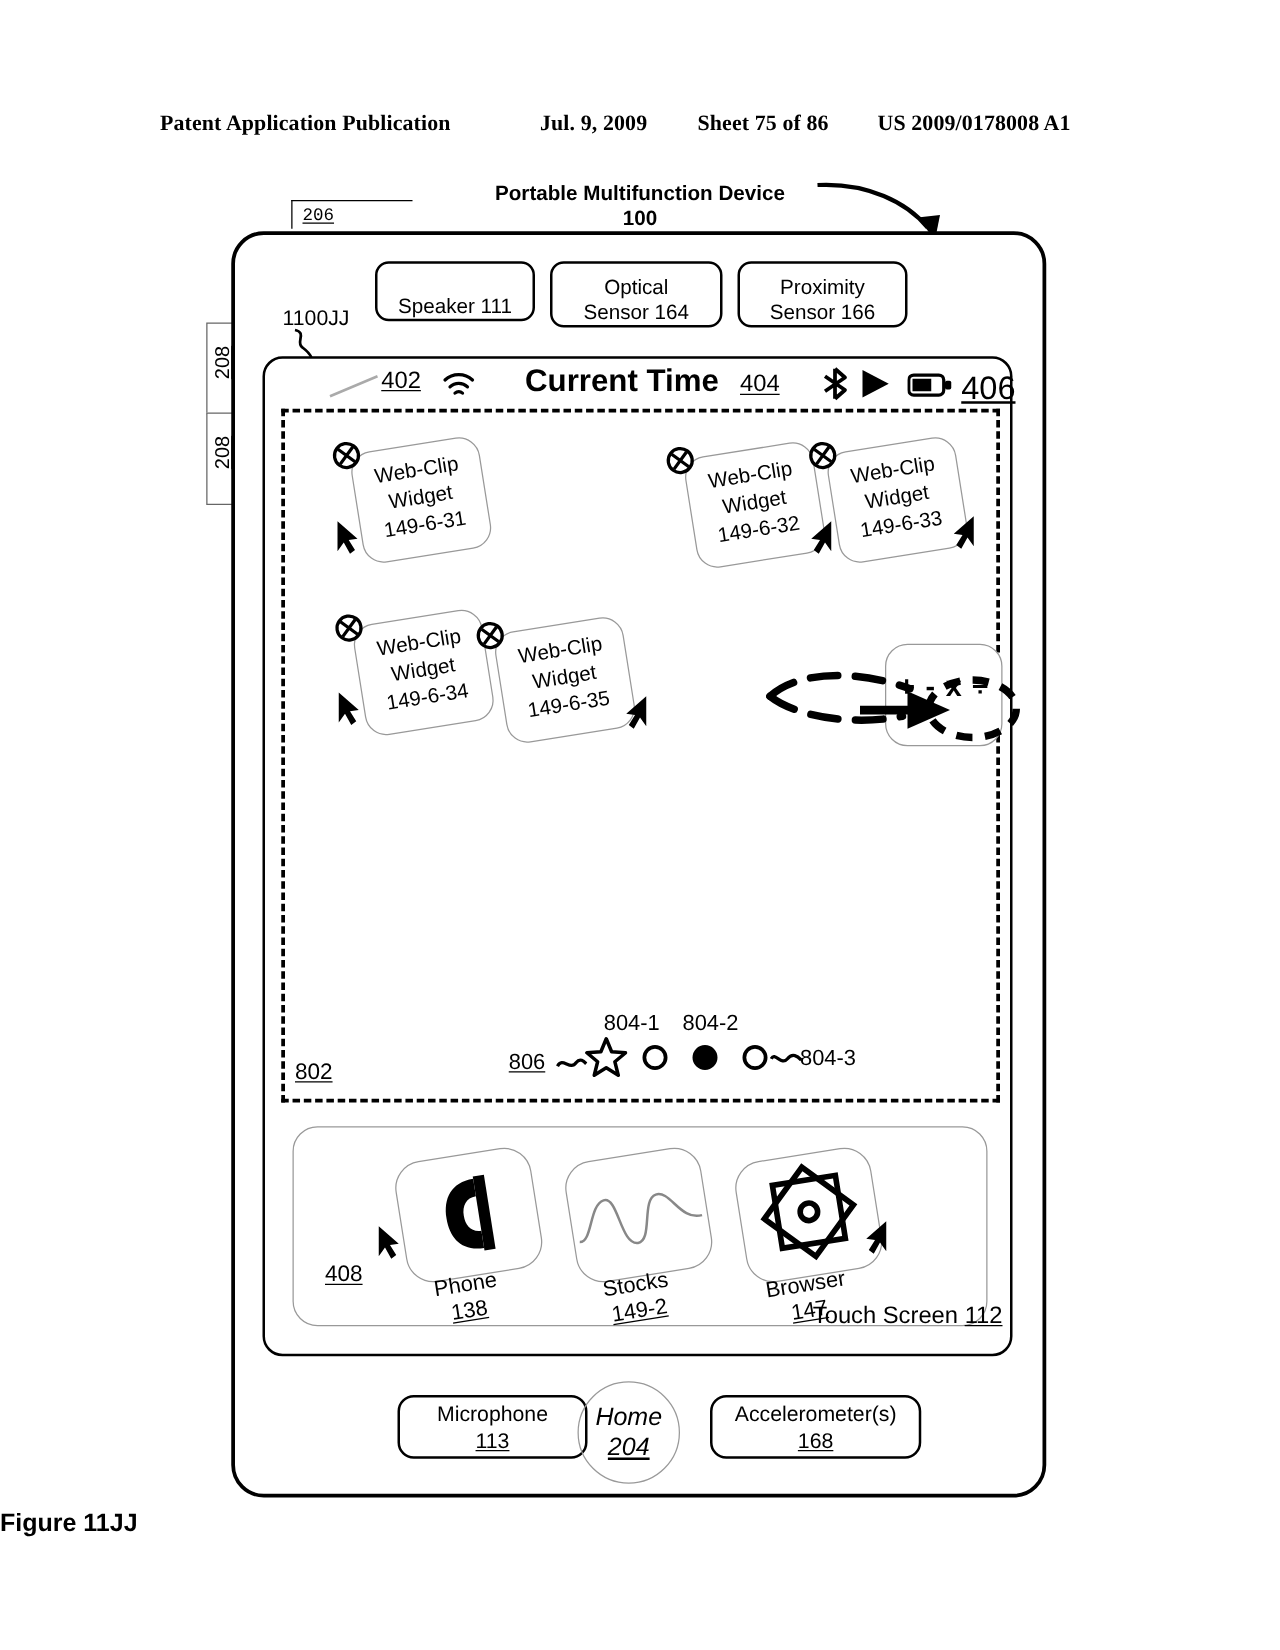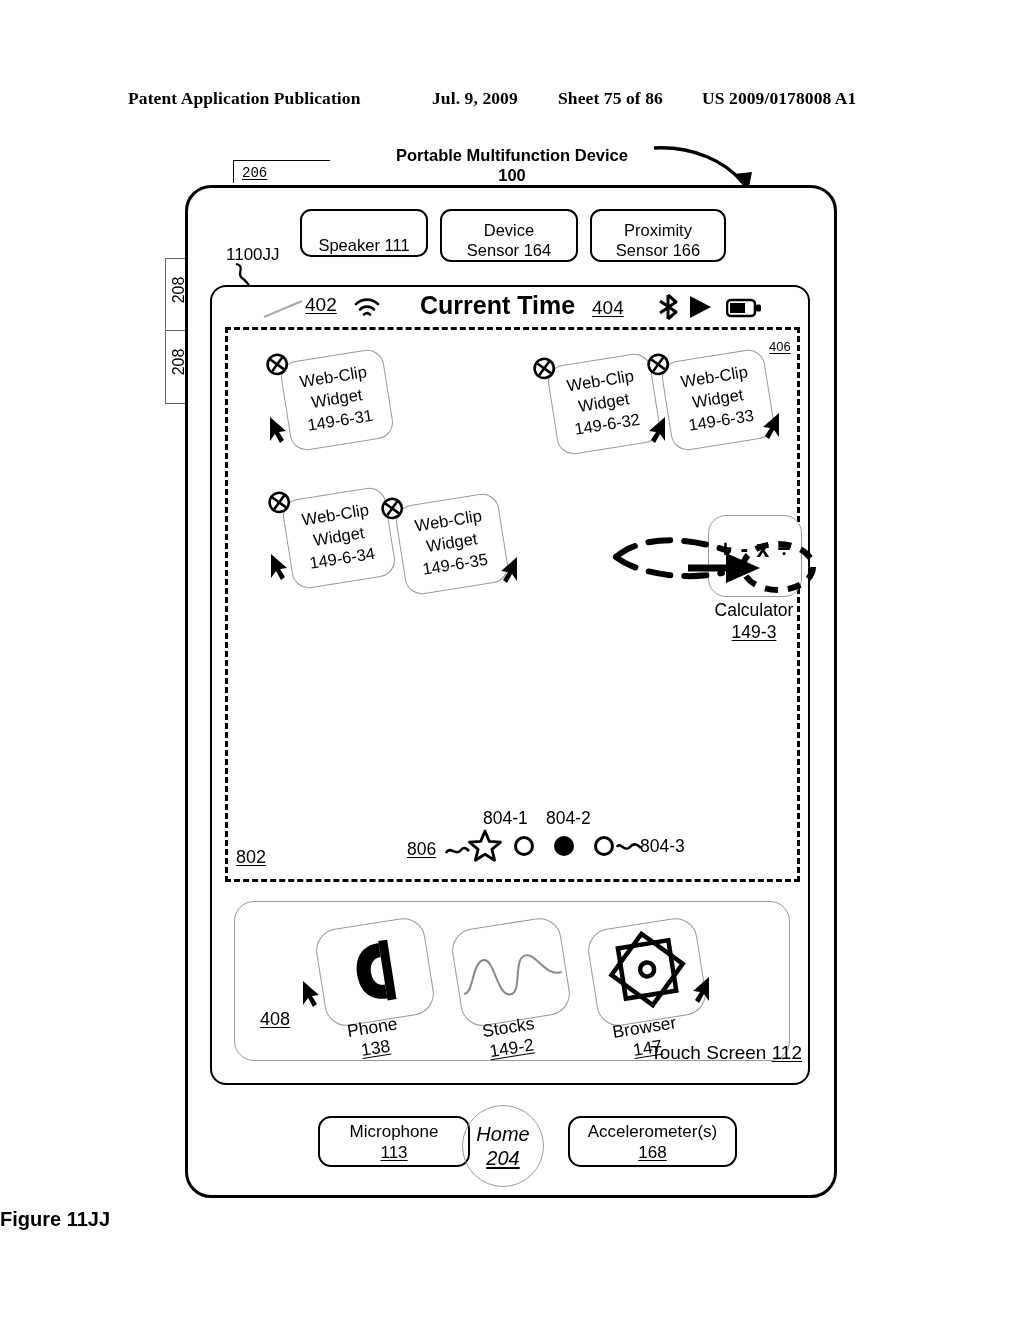--- a/index.html
+++ b/index.html
@@ -64,21 +64,21 @@
   #sig-line{position:absolute;left:50px;top:12px;width:44px;height:20px;}
   #lbl-402{position:absolute;left:93px;top:7px;font-size:19px;}
   #wifi{position:absolute;left:141px;top:10px;width:28px;height:22px;}
   #curtime{position:absolute;left:208px;top:4px;font-size:25px;font-weight:bold;}
   #lbl-404{position:absolute;left:380px;top:10px;font-size:19px;}
   #bt{position:absolute;left:444px;top:6px;width:24px;height:28px;}
   #playtri{position:absolute;left:478px;top:9px;width:0;height:0;
      border-left:21px solid #000;border-top:11px solid transparent;
      border-bottom:11px solid transparent;}
   #batt{position:absolute;left:514px;top:11px;width:36px;height:20px;}
-  #lbl-406{position:absolute;left:557px;top:8px;font-size:13px;margin-top:44px;}
+  #lbl-406{position:absolute;left:557px;top:8px;font-size:26px;}
 
   
   #widgetarea{position:absolute;left:13px;top:40px;width:575px;height:555px;
      border:3px dashed #000;box-sizing:border-box;}
   #lbl-802{position:absolute;left:24px;top:560px;font-size:18px;}
 
   
   .wc{position:absolute;width:102px;height:88px;border:1.3px solid #999;
      border-radius:17px;background:#fff;}
   .wc .wtext{position:absolute;left:0;top:9px;width:102px;text-align:center;
@@ -171,21 +171,21 @@
 <span id="lbl-1100">1100JJ</span>
 <svg id="squig1100" viewBox="0 0 26 26">
   <path d="M4,2 C14,4 4,12 10,16 C14,19 16,21 17,24" stroke="#000" stroke-width="2.2" fill="none"></path>
 </svg>
 
 <div class="pill" id="speaker">
   <span>Speaker 111</span>
 </div>
 <div class="pill" id="optical">
   <div>
-    <span class="two-line">Device</span>
+    <span class="two-line">Optical</span>
     <span class="two-line">Sensor 164</span>
   </div>
 </div>
 <div class="pill" id="proximity">
   <div>
     <span class="two-line">Proximity</span>
     <span class="two-line">Sensor 166</span>
   </div>
 </div>
 
@@ -288,24 +288,20 @@
       <circle cx="11.5" cy="11.5" r="9.6" fill="#fff" stroke="#000" stroke-width="2.6"></circle>
       <path d="M5.5,5.5 L17.5,17.5 M17.5,5.5 L5.5,17.5" stroke="#000" stroke-width="2.6"></path>
     </svg>
   </div>
   <svg class="ptr" style="left:286px;top:268px;" viewBox="0 0 22 30">
     <path d="M19,2 L19,26 L14,19 L9,28 L5,25 L10,17 L3,16 Z" fill="#000"></path>
   </svg>
 
   <div id="calcicon">
     <div id="calcsym">+ - x ÷</div>
-  </div>
-  <div id="calclabel">
-    <span>Calculator</span><br>
-    <span class="ref">149-3</span>
   </div>
   <svg id="dragpath" viewBox="0 0 220 80">
     <path d="M6,32 C28,12 74,10 118,26" stroke="#000" stroke-width="6" fill="none" stroke-dasharray="22 14" stroke-linecap="round"></path>
     <path d="M6,32 C26,48 72,56 112,48" stroke="#000" stroke-width="6" fill="none" stroke-dasharray="22 14" stroke-linecap="round"></path>
     <line x1="78" y1="43" x2="118" y2="43" stroke="#000" stroke-width="7"></line>
     <path d="M116,28 L150,43 L116,58 Z" fill="#000"></path>
     <ellipse cx="168" cy="42" rx="35" ry="23" stroke="#000" stroke-width="6" fill="none" stroke-dasharray="13 10"></ellipse>
   </svg>
 
   <span class="ref" id="lbl-806">806</span>

